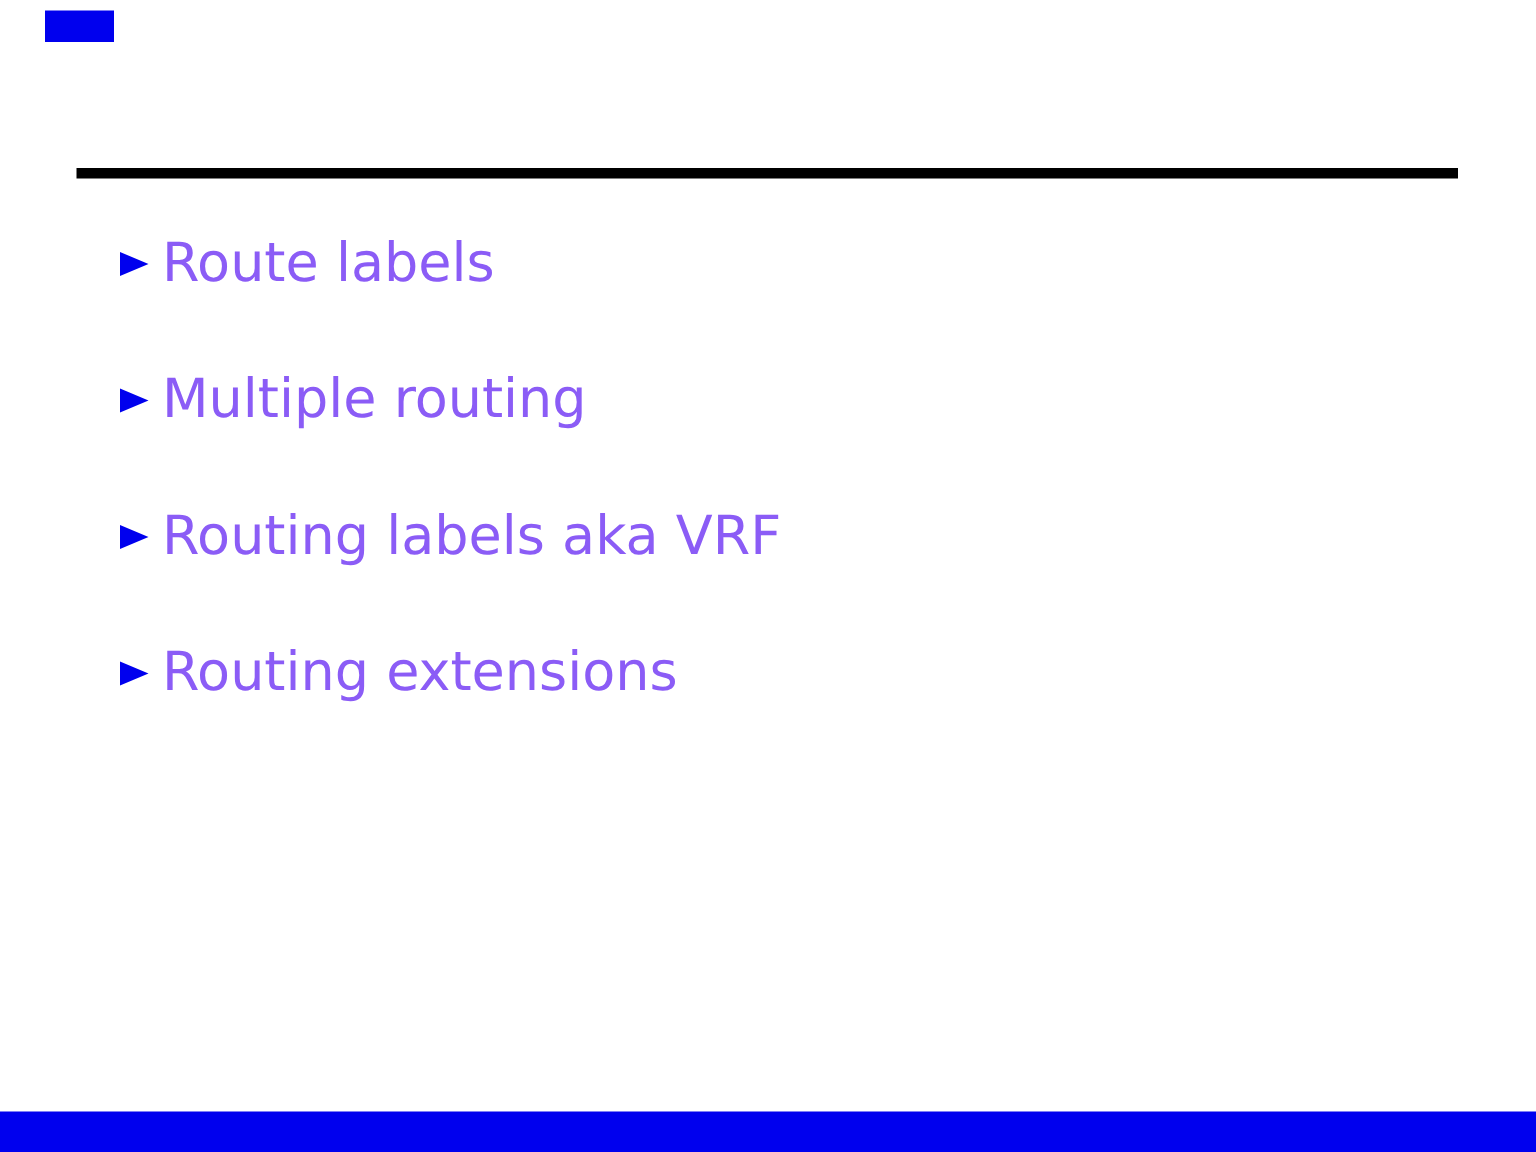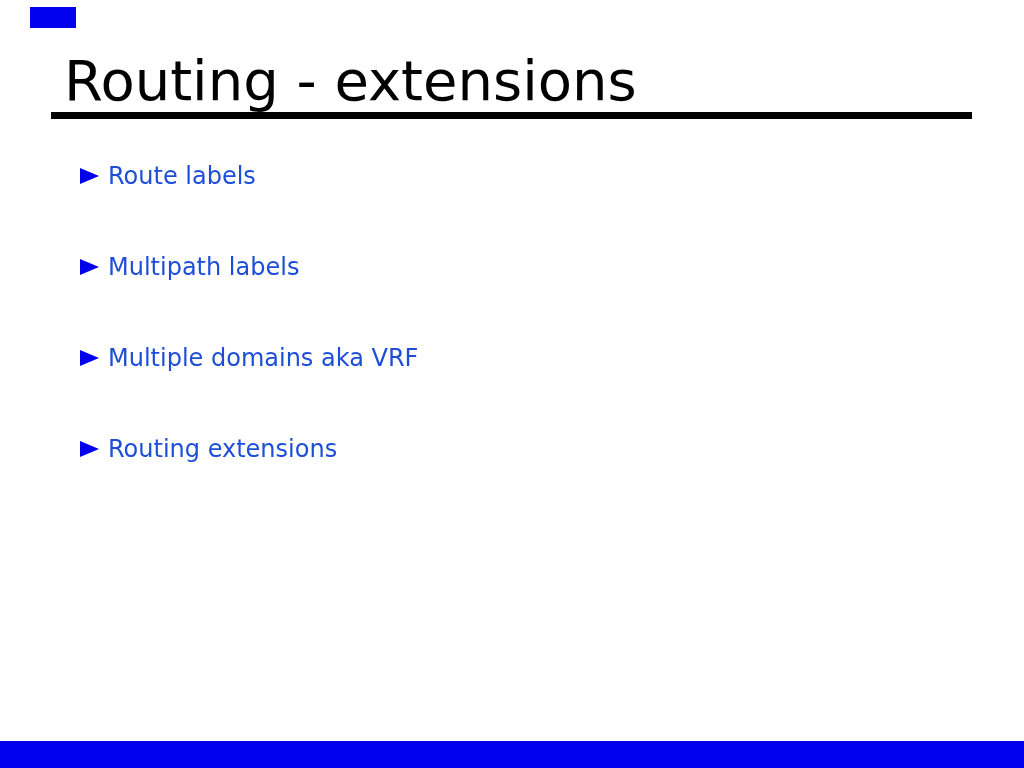--- a/index.html
+++ b/index.html
@@ -63,57 +63,56 @@
   .bullet-icon {
     width: 0;
     height: 0;
     border-left: 19px solid #0000ee;
     border-top: 8px solid transparent;
     border-bottom: 8px solid transparent;
     margin-right: 9px;
     flex: 0 0 auto;
   }
   .bullet-text {
-    font-size: 24px;
+    font-size: 36px;
     line-height: 1;
-    color: #1d4ed8;
+    color: #8b5cf6;
     white-space: nowrap;
   }
   .bottom-bar {
     position: absolute;
     left: 0;
     bottom: 0;
     width: 1024px;
     height: 27px;
     background: #0000ee;
   }
 </style>
 </head>
 <body>
 
 <div class="slide">
 
   <div class="corner-marker" style="background: rgb(0, 0, 238);"></div>
 
-  <h1 class="slide-title">Routing - extensions</h1>
 
   <div class="title-rule" style="background: rgb(0, 0, 0);"></div>
 
   <ul class="bullet-list">
     <li class="bullet-item">
       <span class="bullet-icon" style="border-left-color: rgb(0, 0, 238);"></span>
       <span class="bullet-text">Route labels</span>
     </li>
     <li class="bullet-item">
       <span class="bullet-icon" style="border-left-color: rgb(0, 0, 238);"></span>
-      <span class="bullet-text">Multipath labels</span>
+      <span class="bullet-text">Multiple routing</span>
     </li>
     <li class="bullet-item">
       <span class="bullet-icon" style="border-left-color: rgb(0, 0, 238);"></span>
-      <span class="bullet-text">Multiple domains aka VRF</span>
+      <span class="bullet-text">Routing labels aka VRF</span>
     </li>
     <li class="bullet-item">
       <span class="bullet-icon" style="border-left-color: rgb(0, 0, 238);"></span>
       <span class="bullet-text">Routing extensions</span>
     </li>
   </ul>
 
   <div class="bottom-bar" style="background: rgb(0, 0, 238);"></div>
 
 </div>

